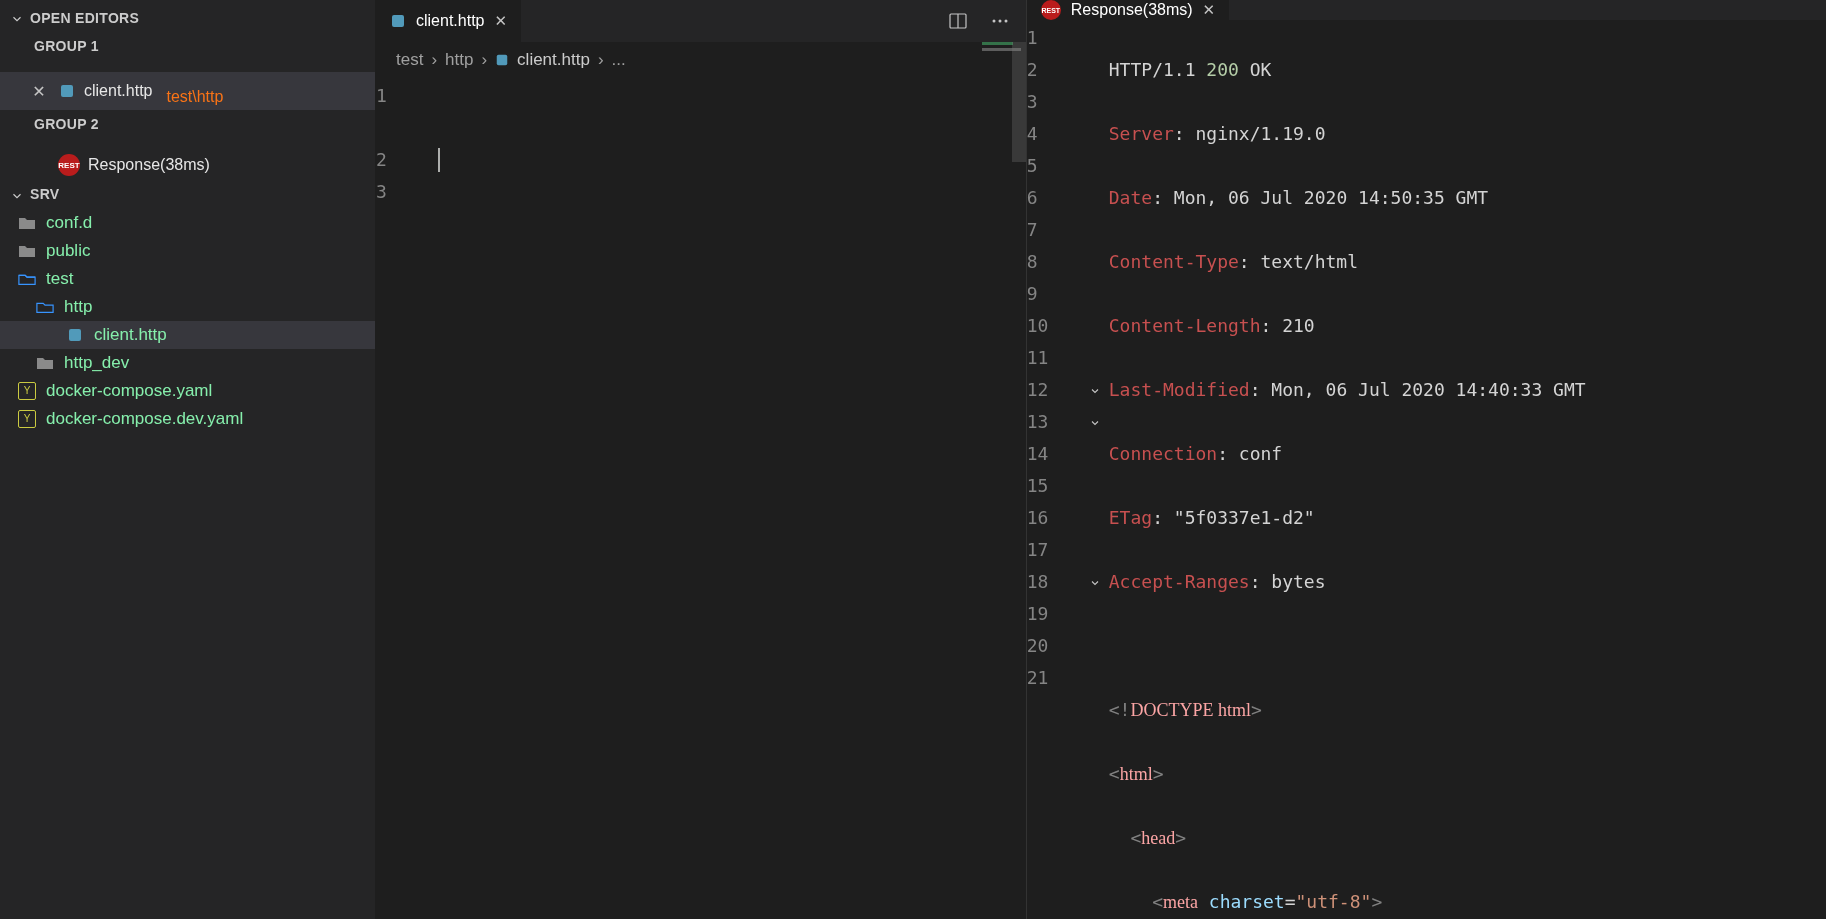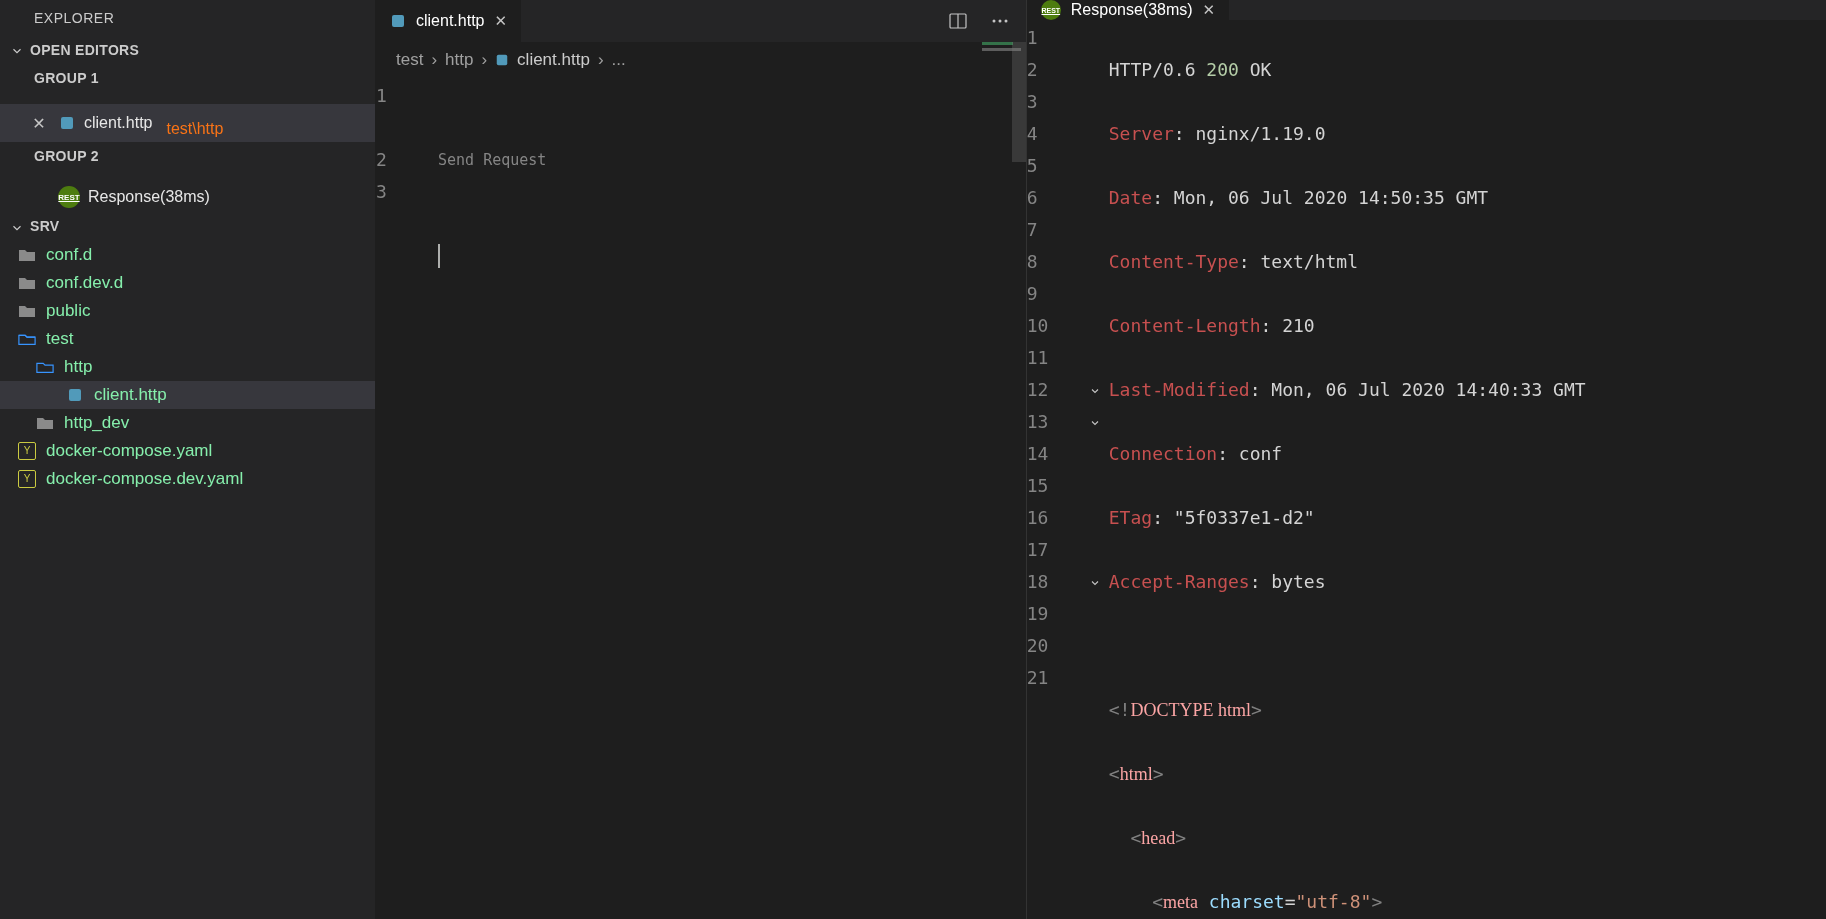--- a/index.html
+++ b/index.html
@@ -19,21 +19,21 @@
 .sidebar-title { height: 32px; display: flex; align-items: center; padding: 4px 18px 0 34px; font-size: 14px; letter-spacing: 0.5px; color: #cccccc; }
 .section-header { display: flex; align-items: center; padding: 6px 8px; font-weight: 600; font-size: 14px; color: #cccccc; cursor: pointer; letter-spacing: 0.3px; }
 .section-header .chev { margin-right: 4px; width: 18px; text-align: center; }
 .open-editors { padding-top: 4px; }
 .group-label { padding: 6px 0 18px 34px; font-size: 14px; font-weight: 600; color: #cccccc; letter-spacing: 0.3px; }
 .editor-row { display: flex; align-items: center; padding: 4px 0 4px 28px; font-size: 16px; gap: 8px; cursor: pointer; }
 .editor-row.active { background: #37373d; }
 .editor-row .close-x { width: 22px; text-align: center; color: #c5c5c5; font-size: 16px; }
 .file-icon { width: 18px; height: 18px; display: inline-flex; align-items: center; justify-content: center; font-size: 12px; }
 .file-icon.http { color: #519aba; }
-.file-icon.rest { background: #4d7c0f; color: #fff; font-size: 8px; border-radius: 50%; width: 22px; height: 22px; font-weight: bold; text-decoration: underline; }
+.file-icon.rest { background: #b91c1c; color: #fff; font-size: 8px; border-radius: 50%; width: 22px; height: 22px; font-weight: bold; }
 .file-icon.folder { color: #c5c5c5; }
 .file-icon.folder-blue { color: #4aa3ff; }
 .file-icon.folder-blue-open { color: #3691ff; }
 .file-icon.yaml { color: #cbcb41; border: 1px solid #cbcb41; border-radius: 2px; font-size: 10px; width: 18px; height: 18px; }
 .editor-row .fname { color: #e7e7e7; }
 .editor-row .dimmed { color: #f97316; margin-left: 6px; margin-top: 12px; }
 
 .tree-row { display: flex; align-items: center; padding: 4px 0 4px 18px; font-size: 17px; gap: 10px; cursor: pointer; }
 .tree-row.active { background: #37373d; }
 .tree-row .lbl { color: #86efac; }
@@ -84,21 +84,20 @@
 .scroll-overlay { position: absolute; top: 42px; right: 0; width: 14px; height: 120px; background: rgba(121,121,121,0.3); }
 
 svg { display: inline-block; vertical-align: middle; }
 </style>
 </head>
 <body>
 
 <div class="root">
 
   <div class="sidebar">
-    <div class="sidebar-title">EXPLORER</div>
 
     <div class="open-editors">
       <div class="section-header">
         <span class="chev">
           <svg width="14" height="14" viewBox="0 0 16 16">
               <path d="M4 6l4 4 4-4" stroke="#cccccc" stroke-width="1.3" fill="none"></path>
             </svg>
         </span>
         <span>OPEN EDITORS</span>
       </div>
@@ -132,28 +131,20 @@
       <span>SRV</span>
     </div>
 
     <div class="tree-row">
       <span class="file-icon folder">
           <svg width="18" height="14" viewBox="0 0 18 14">
             <path d="M1 2h6l2 2h8v9H1z" fill="#8a8a8a"></path>
           </svg>
         </span>
       <span class="lbl">conf.d</span>
-    </div>
-    <div class="tree-row">
-      <span class="file-icon folder">
-          <svg width="18" height="14" viewBox="0 0 18 14">
-            <path d="M1 2h6l2 2h8v9H1z" fill="#8a8a8a"></path>
-          </svg>
-        </span>
-      <span class="lbl">conf.dev.d</span>
     </div>
     <div class="tree-row">
       <span class="file-icon folder">
           <svg width="18" height="14" viewBox="0 0 18 14">
             <path d="M1 2h6l2 2h8v9H1z" fill="#8a8a8a"></path>
           </svg>
         </span>
       <span class="lbl">public</span>
     </div>
     <div class="tree-row">
@@ -236,21 +227,20 @@
         <span>...</span>
       </div>
       <div class="code-area">
         <div class="gutter">
           <div class="code-line">1</div>
           <div class="code-line">&nbsp;</div>
           <div class="code-line">2</div>
           <div class="code-line">3</div>
         </div>
         <div class="code-lines">
-          <div class="codelens">Send Request</div>
           <div class="code-line"><span class="cursor"></span></div>
         </div>
       </div>
       <div class="minimap">
         <div class="mm-line w1"></div>
           <div class="mm-line w2"></div>
       </div>
       <div class="scroll-overlay"></div>
     </div>
 
@@ -317,21 +307,21 @@
           <div class="code-line">
               <span><svg width="12" height="12" viewBox="0 0 16 16">
                   <path d="M4 6l4 4 4-4" stroke="#c5c5c5" stroke-width="1.5" fill="none"></path>
                 </svg></span>
             </div>
           <div class="code-line"></div>
             <div class="code-line"></div>
             <div class="code-line"></div>
         </div>
         <div class="code-lines">
-<div class="code-line"><span class="tok-text">HTTP/0.6</span>&nbsp;<span class="tok-num">200</span>&nbsp;<span class="tok-text">OK</span></div>
+<div class="code-line"><span class="tok-text">HTTP/1.1</span>&nbsp;<span class="tok-num">200</span>&nbsp;<span class="tok-text">OK</span></div>
 <div class="code-line"><span class="tok-header">Server</span><span class="tok-colon">: </span><span class="tok-text">nginx/1.19.0</span></div>
 <div class="code-line"><span class="tok-header">Date</span><span class="tok-colon">: </span><span class="tok-text">Mon, 06 Jul 2020 14:50:35 GMT</span></div>
 <div class="code-line"><span class="tok-header">Content-Type</span><span class="tok-colon">: </span><span class="tok-text">text/html</span></div>
 <div class="code-line"><span class="tok-header">Content-Length</span><span class="tok-colon">: </span><span class="tok-text">210</span></div>
 <div class="code-line"><span class="tok-header">Last-Modified</span><span class="tok-colon">: </span><span class="tok-text">Mon, 06 Jul 2020 14:40:33 GMT</span></div>
 <div class="code-line"><span class="tok-header">Connection</span><span class="tok-colon">: </span><span class="tok-text">conf</span></div>
 <div class="code-line"><span class="tok-header">ETag</span><span class="tok-colon">: </span><span class="tok-text">"5f0337e1-d2"</span></div>
 <div class="code-line"><span class="tok-header">Accept-Ranges</span><span class="tok-colon">: </span><span class="tok-text">bytes</span></div>
 <div class="code-line">&nbsp;</div>
 <div class="code-line"><span class="tok-brkt">&lt;!</span><span class="tok-tag">DOCTYPE html</span><span class="tok-brkt">&gt;</span></div>

